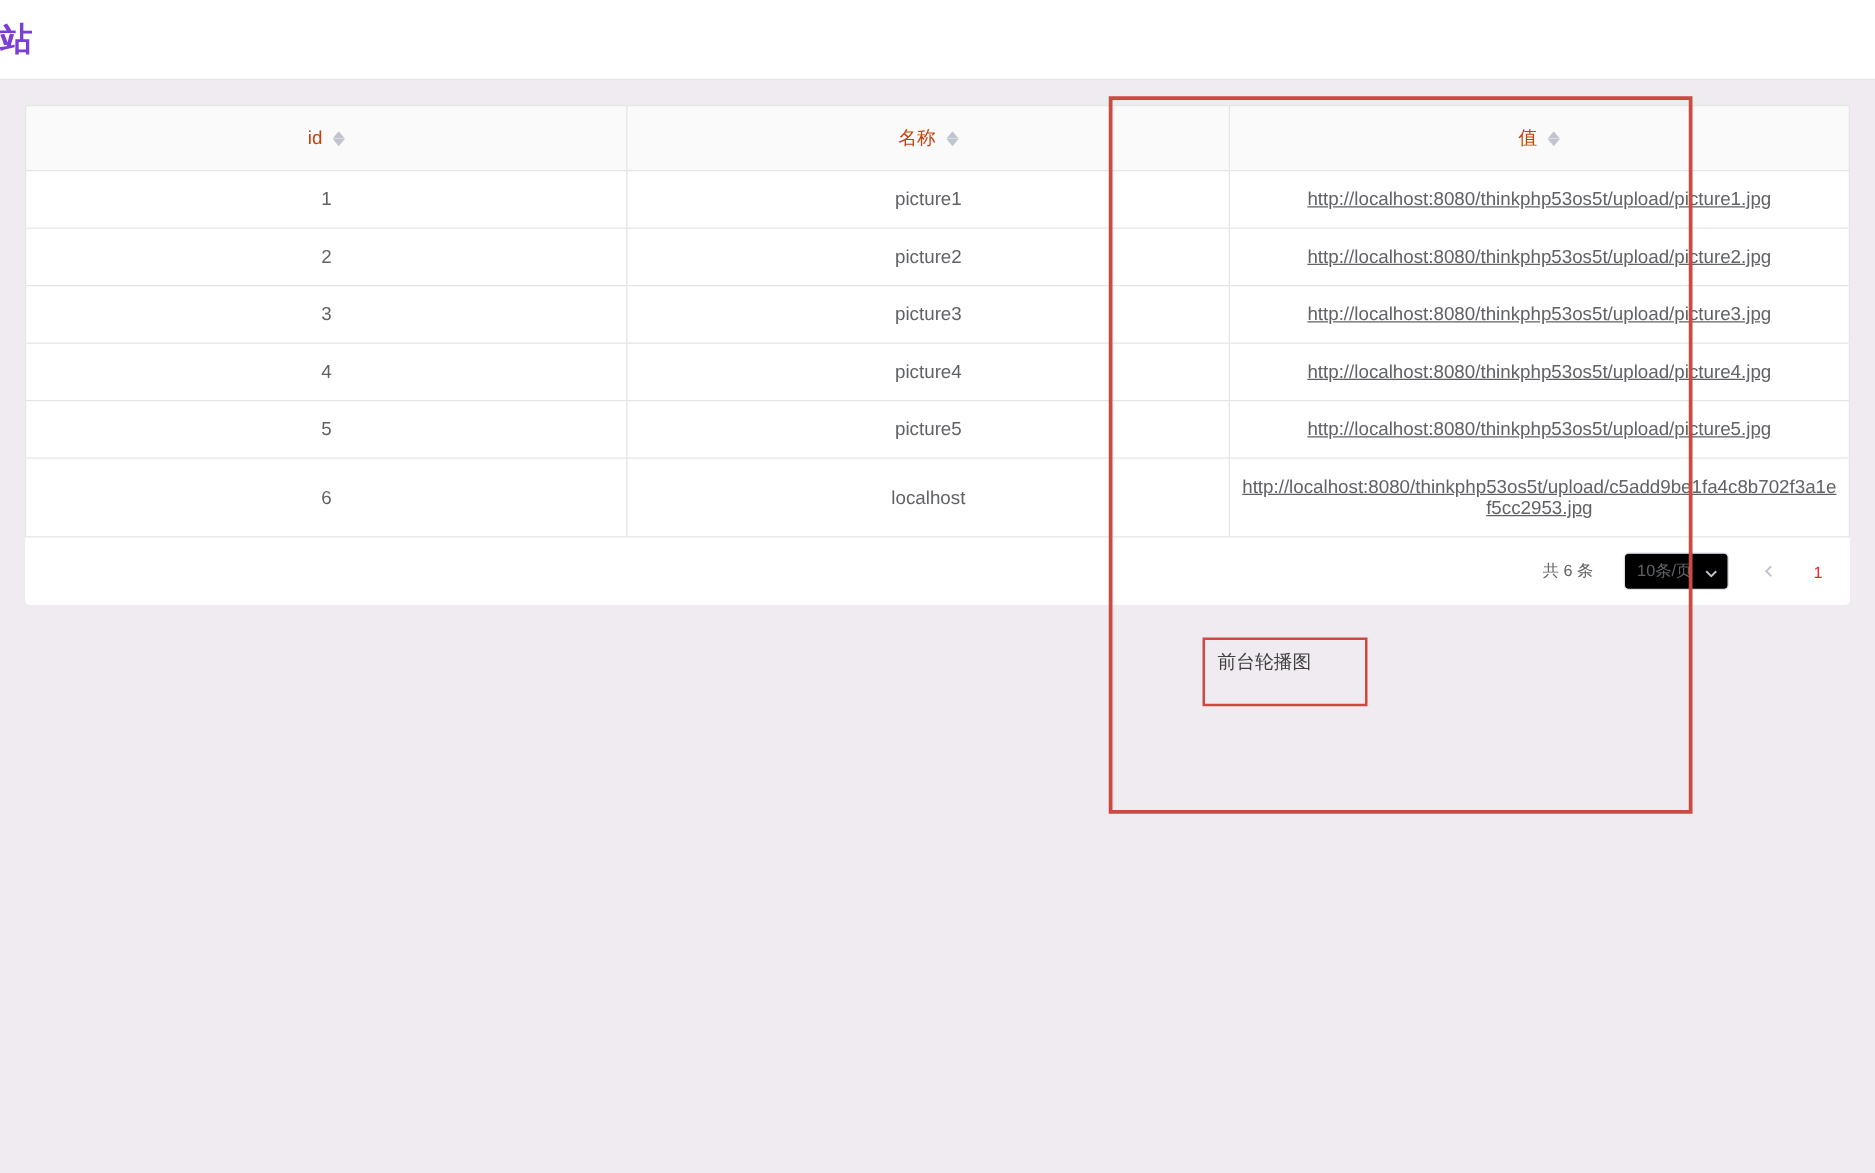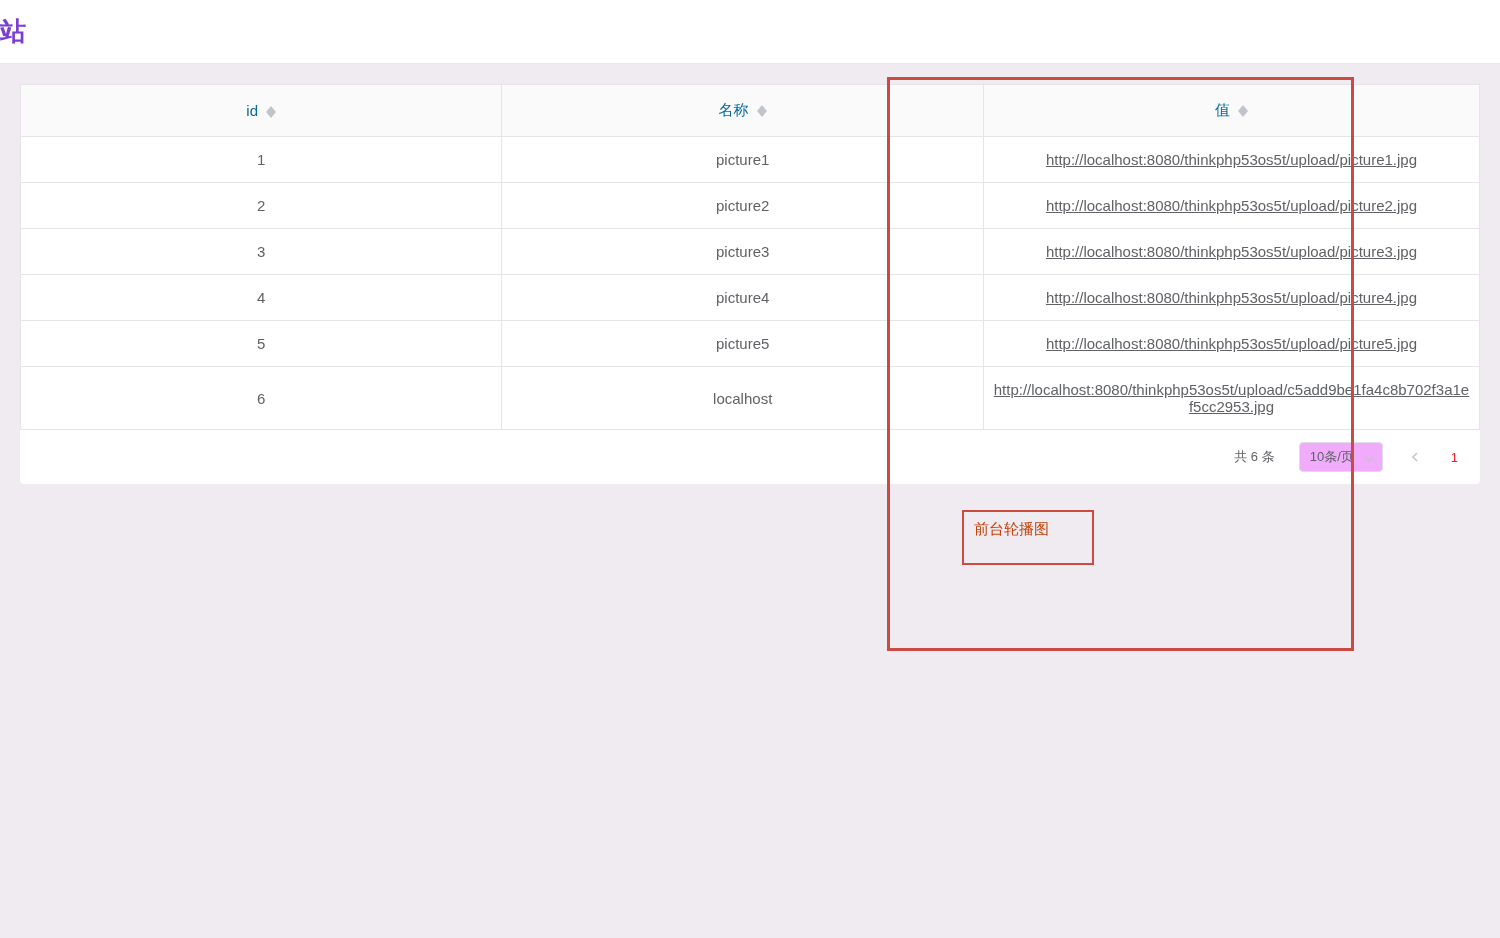--- a/index.html
+++ b/index.html
@@ -36,21 +36,21 @@
     }
     table {
       width: 100%;
       border-collapse: collapse;
       border: 1px solid #e5e5e5;
     }
     thead th {
       background: #fafafa;
       padding: 16px 8px;
       font-weight: 500;
-      color: #0369a1;
+      color: #c2410c;
       font-size: 15px;
       text-align: center;
       border-bottom: 1px solid #e5e5e5;
       border-right: 1px solid #e5e5e5;
     }
     thead th:last-child {
       border-right: none;
     }
     tbody td {
       padding: 14px 8px;
@@ -89,21 +89,21 @@
       gap: 24px;
       font-size: 13px;
       color: #606266;
     }
     .page-size-select {
       border: 1px solid #dcdfe6;
       border-radius: 4px;
       padding: 5px 28px 5px 10px;
       font-size: 13px;
       color: #606266;
-      background: #f0abfc;
+      background: #000000;
       position: relative;
       display: inline-flex;
       align-items: center;
     }
     .select-arrow {
       position: absolute;
       right: 8px;
       pointer-events: none;
     }
     .page-nav {
@@ -120,21 +120,21 @@
     .annotation-box-large {
       position: absolute;
       border: 3px solid #cc4a42;
       pointer-events: none;
       z-index: 10;
     }
     .annotation-box-small {
       position: absolute;
       border: 2px solid #cc4a42;
       padding: 8px 10px 24px 10px;
-      color: #c2410c;
+      color: #404040;
       font-size: 15px;
       z-index: 11;
       background: transparent;
     }
     .value-cell {
       word-break: break-all;
     }
   </style>
 </head>
 <body>

